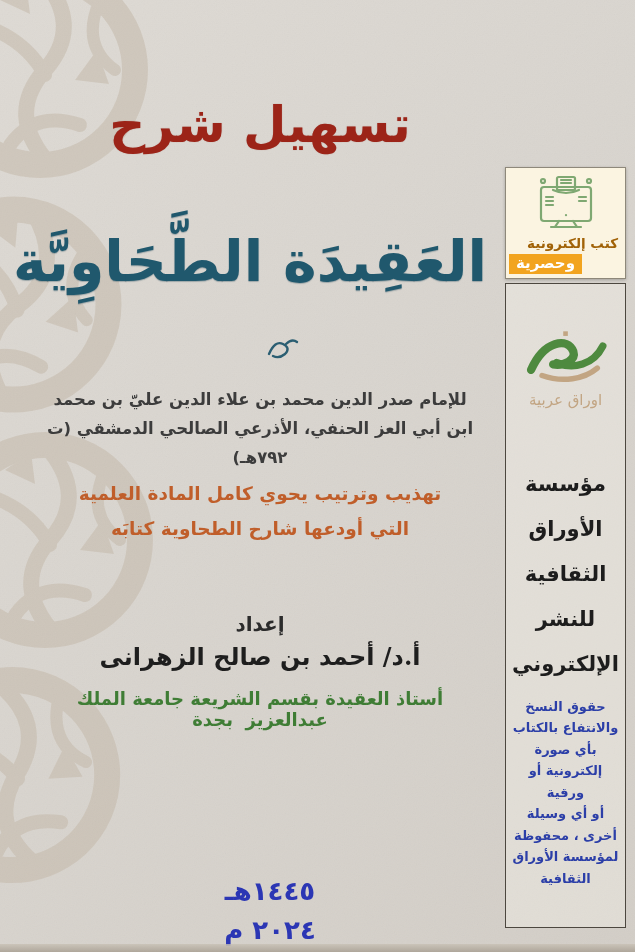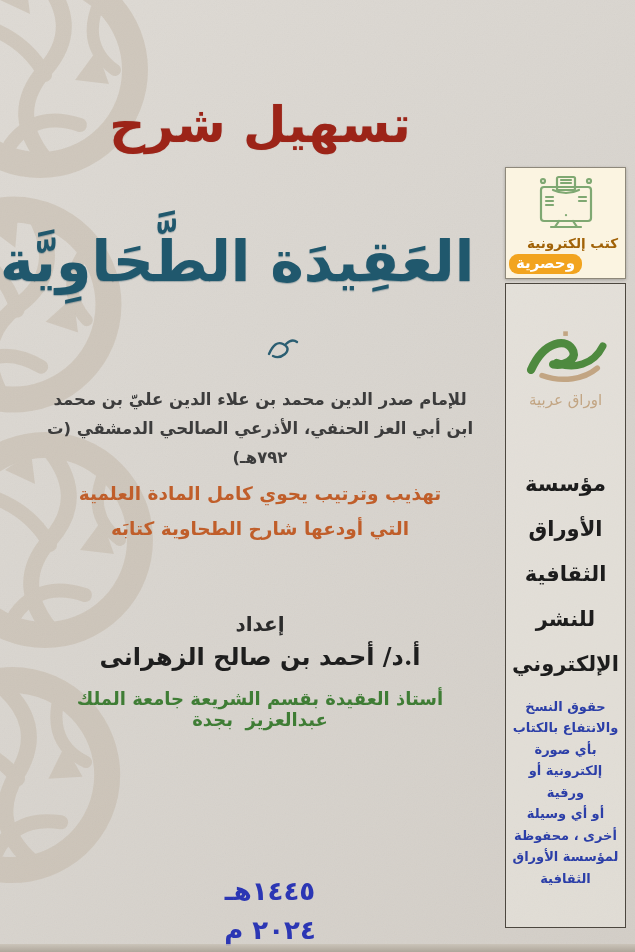--- a/index.html
+++ b/index.html
@@ -12,21 +12,21 @@
   .grain { position:absolute; inset:0; pointer-events:none; }
   .left-pattern { position:absolute; left:-20px; top:0; pointer-events:none; }
 
   
   .series-title {
     position:absolute; top:96px; left:25px; width:470px; text-align:center;
     direction:rtl; font-size:50px; font-weight:600; color:#9c2418;
     text-shadow:0 0 1px rgba(120,20,10,.35);
   }
   .main-title {
-    position:absolute; top:228px; left:0; width:500px; text-align:left;
+    position:absolute; top:228px; left:0; width:500px; text-align:center;
     direction:rtl; font-size:57px; font-weight:700; color:#20586d;
     white-space:nowrap; letter-spacing:-1px;
     text-shadow:0 1px 1px rgba(20,60,80,.3);
   }
   .flourish { position:absolute; top:336px; left:266px; }
   .author-block {
     position:absolute; top:386px; left:40px; width:440px; text-align:center;
     direction:rtl; font-size:16.5px; font-weight:700; color:#3c3c3c; line-height:1.75;
   }
   .subtitle-block {
@@ -49,21 +49,21 @@
   
   .badge-box {
     position:absolute; left:505px; top:167px; width:121px; height:112px;
     background:#fbf4e1; border:1px solid #8e887a; box-shadow:0 1px 3px rgba(0,0,0,.25);
   }
   .badge-box svg { display:block; margin:7px auto 0; }
   .badge-line1 { position:absolute; bottom:27px; right:7px; direction:rtl;
     font-size:13.5px; font-weight:700; color:#a16207; }
   .badge-line2 { position:absolute; bottom:4px; left:3px; direction:rtl;
     font-size:15px; font-weight:700; color:#ffffff; background:#f2a41f;
-    padding:0 7px 2px 7px; border-radius:9px; }
+    padding:0 7px 2px 7px; border-radius:0; }
 
   .side-panel {
     position:absolute; left:505px; top:283px; width:121px; height:645px;
     border:1px solid #4c473f; background:rgba(248,245,239,.35);
   }
   .awraq-logo { position:absolute; top:45px; left:0; width:100%; text-align:center; }
   .awraq-logo-label { font-size:15px; color:#c2a583; direction:rtl; margin-top:0; }
   .publisher-words {
     position:absolute; top:178px; left:0; width:100%; text-align:center;
     direction:rtl; font-size:21px; font-weight:700; color:#1d1d1d; line-height:45px;

